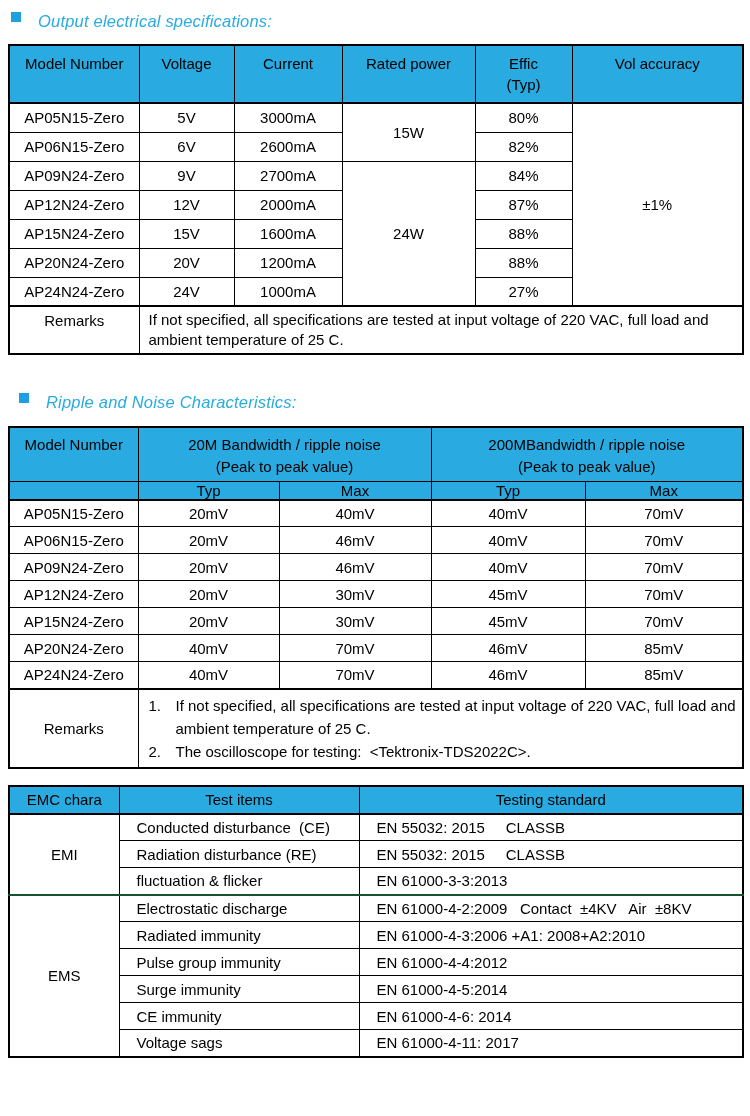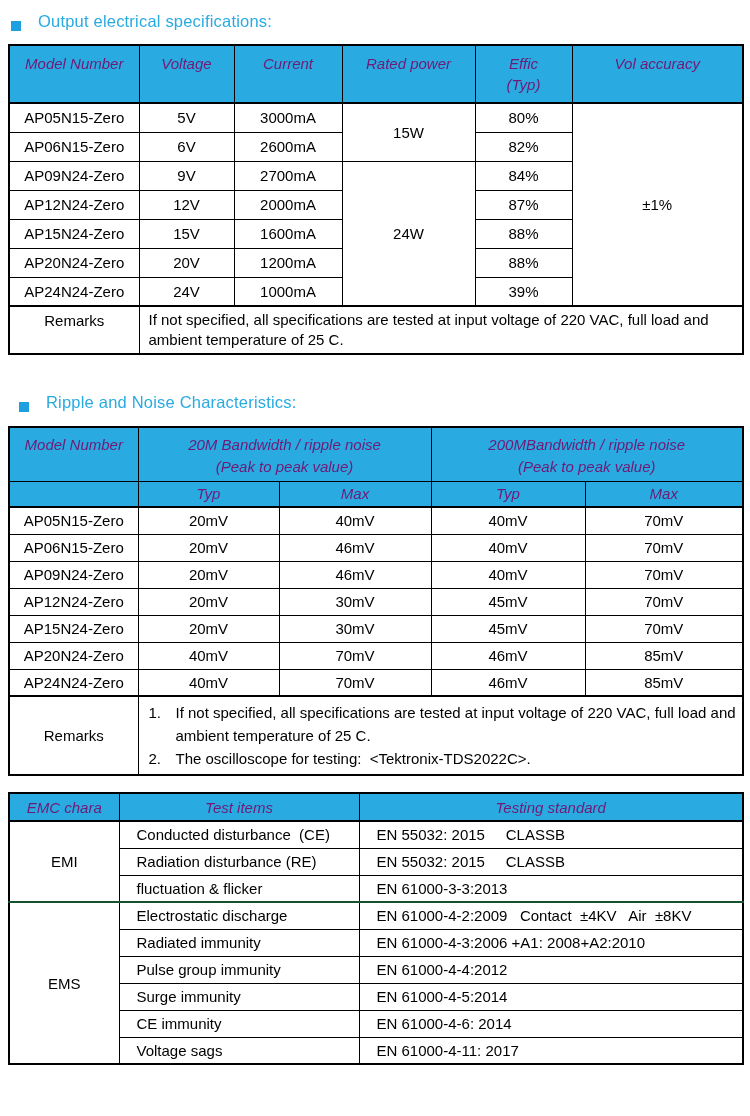--- a/index.html
+++ b/index.html
@@ -6,21 +6,21 @@
   html, body {
     margin: 0; padding: 0;
     background: #ffffff;
     width: 750px;
     font-family: "Liberation Sans", "DejaVu Sans", sans-serif;
     color: #000000;
   }
   .page { width: 750px; height: 1116px; overflow: hidden; }
 
   
-  .section-heading { display: flex; align-items: flex-end; }
+  .section-heading { display: flex; align-items: flex-start; font-style: italic; }
   .section-heading .bullet {
     width: 10px; height: 10px;
     background: #1E9FE0;
     margin-left: 11px; margin-right: 17px;
     flex: none;
   }
   .section-heading .heading-text {
     color: #29ABE2; font-size: 16.5px; letter-spacing: 0.2px;
   }
   #heading-1 { padding-top: 12px; }
@@ -37,42 +37,42 @@
   }
   table.spec th, table.spec td {
     border: 1px solid #000;
     font-size: 15px;
     font-weight: normal;
     padding: 0 4px;
     text-align: center;
     vertical-align: middle;
     overflow: hidden;
   }
-  .thead th { background: #29ABE2; color: #701a75; font-style: italic; }
+  .thead th { background: #29ABE2; color: #000000; }
   .pre { white-space: pre-wrap; }
 
   
   #table-output { margin-top: 13px; }
   #table-output .thead th {
     height: 58px; vertical-align: top; padding-top: 7px;
     border-bottom: 2px solid #000; line-height: 21px;
   }
   #table-output tbody td { height: 29px; }
   #table-output .remarks-row td { border-top: 2px solid #000; }
   #table-output .remarks-row .remarks-label { vertical-align: top; padding-top: 5px; height: 44px; }
   #table-output .remarks-row .remarks-text {
     text-align: left; padding: 3px 8px 3px 9px; line-height: 20px;
   }
 
   
   #table-ripple { margin-top: 14px; }
   #table-ripple .thead1 th {
     height: 54px; vertical-align: top; padding-top: 6px; line-height: 22px;
   }
-  #table-ripple .thead2 th { height: 26px; border-bottom: 2px solid #000; }
+  #table-ripple .thead2 th { height: 18px; border-bottom: 2px solid #000; }
   #table-ripple tbody td { height: 27px; }
   #table-ripple .remarks-row td { border-top: 2px solid #000; }
   #table-ripple .remarks-row .remarks-label { height: 73px; }
   #table-ripple .remarks-row .remarks-text { text-align: left; padding: 4px 6px 4px 10px; }
   .remark-item { display: flex; line-height: 23px; }
   .remark-num { flex: none; width: 27px; }
   .remark-body { flex: 1; }
 
   
   #table-emc { margin-top: 16px; }
@@ -150,21 +150,21 @@
       <tr>
         <td>AP20N24-Zero</td>
         <td>20V</td>
         <td>1200mA</td>
         <td>88%</td>
       </tr>
       <tr>
         <td>AP24N24-Zero</td>
         <td>24V</td>
         <td>1000mA</td>
-        <td>39%</td>
+        <td>27%</td>
       </tr>
       <tr class="remarks-row">
         <td class="remarks-label">Remarks</td>
         <td colspan="5" class="remarks-text pre">If not specified, all specifications are tested at input voltage of 220 VAC, full load and ambient temperature of 25 C.</td>
       </tr>
     </tbody>
   </table>
 
   <div class="section-heading" id="heading-2">
     <span class="bullet"></span>

